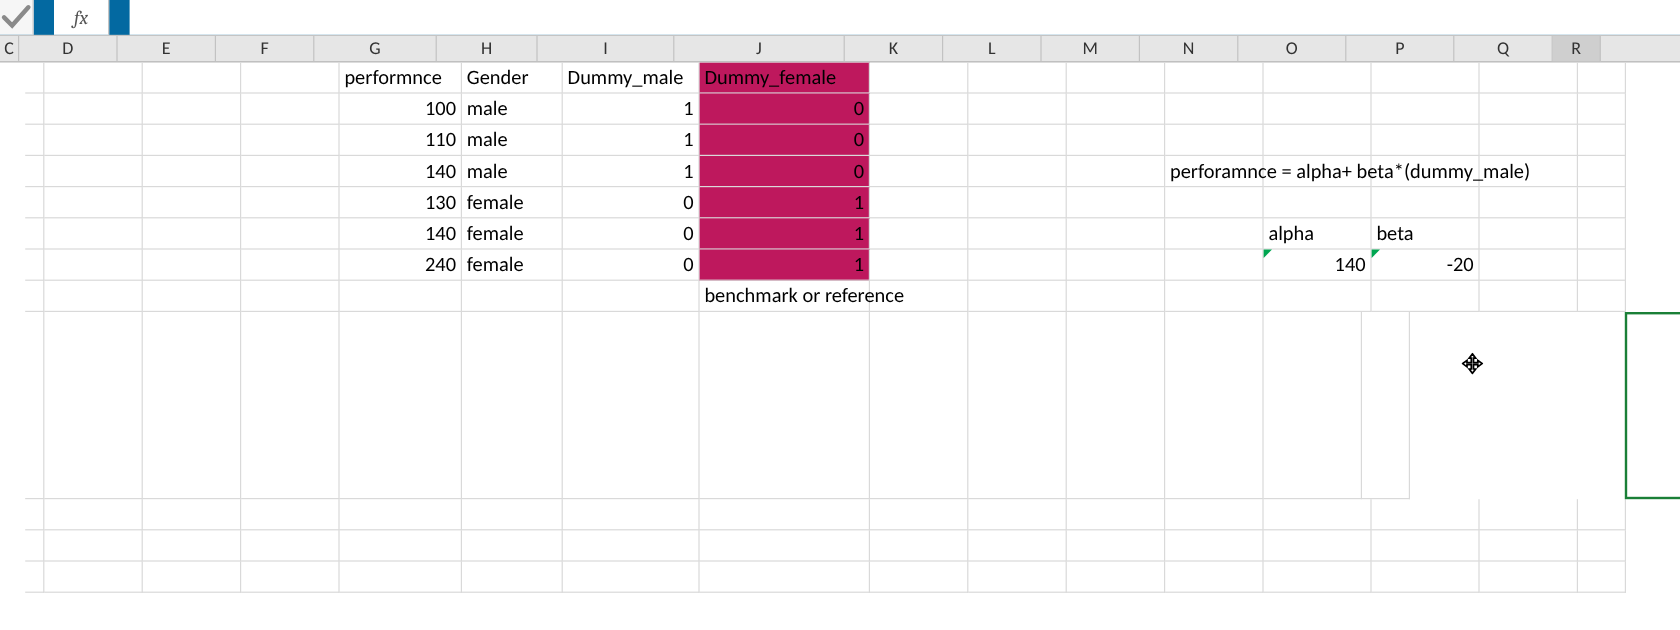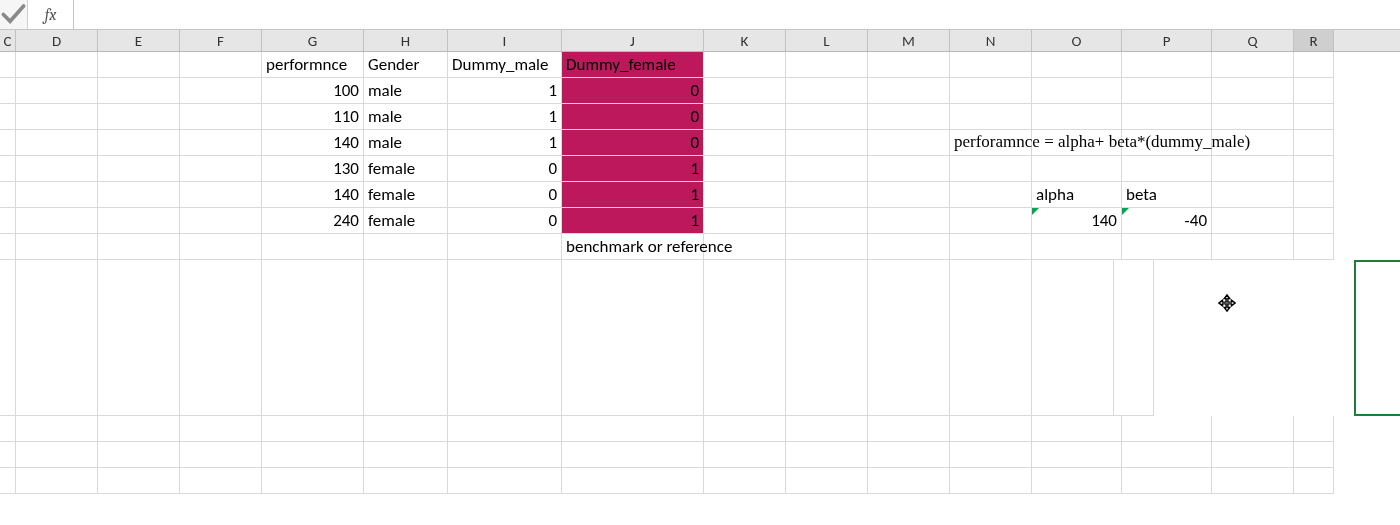--- a/index.html
+++ b/index.html
@@ -2,24 +2,25 @@
 <html><head>
 <meta charset="utf-8">
 <style>
   * { box-sizing: border-box; margin: 0; padding: 0; }
   html, body { width: 1400px; height: 525px; overflow: hidden; font-family: Calibri, 'Segoe UI', Arial, sans-serif; background: #fff; }
 
   
   .fbar {
     height: 30px;
     width: 100%;
-    background: #0f172a;
+    background: #0369a1;
     border-bottom: 1px solid #c4c4c4;
     display: flex;
     align-items: stretch;
+    gap: 17px;
   }
   .fbar .confirm {
     width: 28px;
     display: flex;
     align-items: center;
     justify-content: center;
     color: #8a8a8a;
     border-right: 1px solid #d0d0d0;
     background: #f6f6f6;
   }
@@ -60,20 +61,21 @@
     user-select: none;
   }
   .colhdr.sel { background: #cfcfcf; }
 
   
   .grid {
     position: relative;
     width: 100%;
     height: calc(525px - 30px - 22px);
     overflow: hidden;
+    padding-left: 21px;
   }
   .row {
     display: flex;
     height: 26px;
   }
   .cell {
     border-right: 1px solid #d9d9d9;
     border-bottom: 1px solid #d9d9d9;
     font-size: 17px;
     padding: 2px 4px 0 4px;
@@ -233,21 +235,21 @@
       <div class="cell w-D"></div>
       <div class="cell w-E"></div>
       <div class="cell w-F"></div>
     <div class="cell w-G num">140</div>
     <div class="cell w-H">male</div>
     <div class="cell w-I num">1</div>
     <div class="cell w-J hl num">0</div>
     <div class="cell w-K"></div>
       <div class="cell w-L"></div>
       <div class="cell w-M"></div>
-    <div class="cell w-N" style="position:relative;font-family:Liberation Serif, serif;">
+    <div class="cell w-N" style="position:relative;">
         <span class="overflow">perforamnce  = alpha+ beta*(dummy_male)</span>
       </div>
     <div class="cell w-O"></div>
       <div class="cell w-P"></div>
       <div class="cell w-Q"></div>
       <div class="cell w-R"></div>
   </div>
 
   <div class="row">
     <div class="cell w-C"></div>
@@ -294,21 +296,21 @@
       <div class="cell w-F"></div>
     <div class="cell w-G num">240</div>
     <div class="cell w-H">female</div>
     <div class="cell w-I num">0</div>
     <div class="cell w-J hl num">1</div>
     <div class="cell w-K"></div>
       <div class="cell w-L"></div>
       <div class="cell w-M"></div>
       <div class="cell w-N"></div>
     <div class="cell w-O num tri">140</div>
-    <div class="cell w-P num tri">-40</div>
+    <div class="cell w-P num tri">-20</div>
     <div class="cell w-Q"></div>
       <div class="cell w-R"></div>
   </div>
 
   <div class="row">
     <div class="cell w-C"></div>
       <div class="cell w-D"></div>
       <div class="cell w-E"></div>
       <div class="cell w-F"></div>
       <div class="cell w-G"></div>

